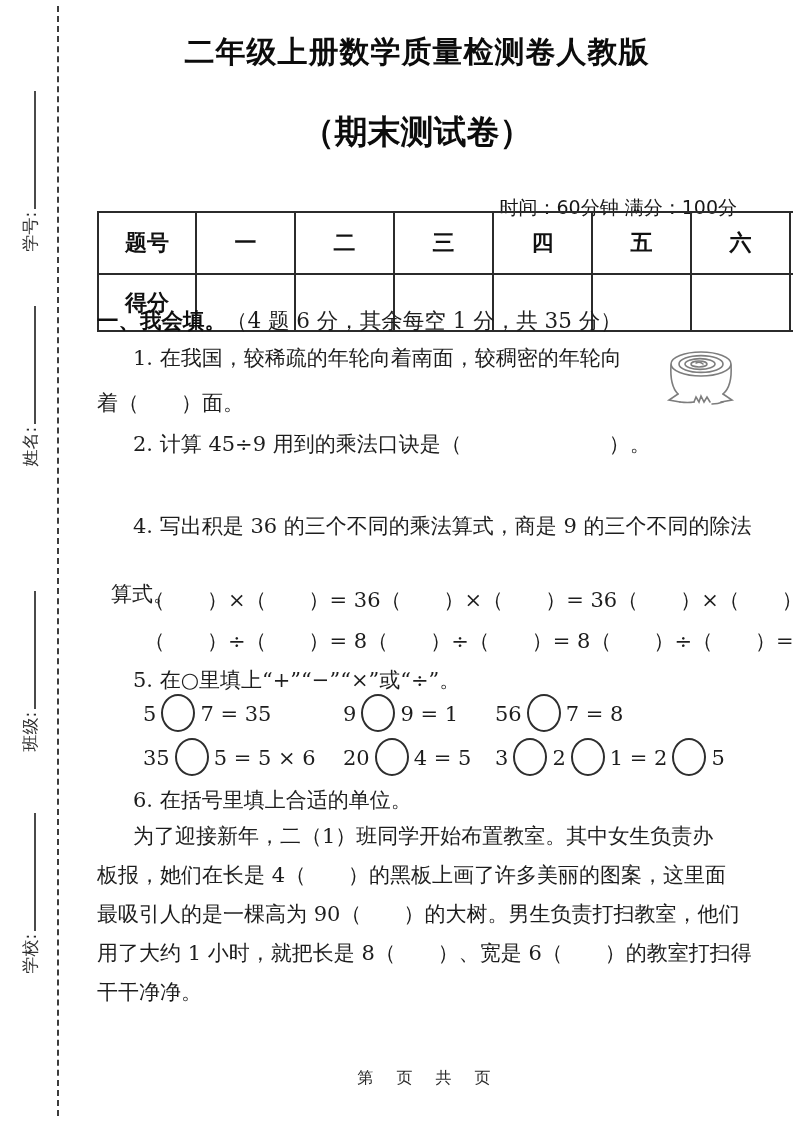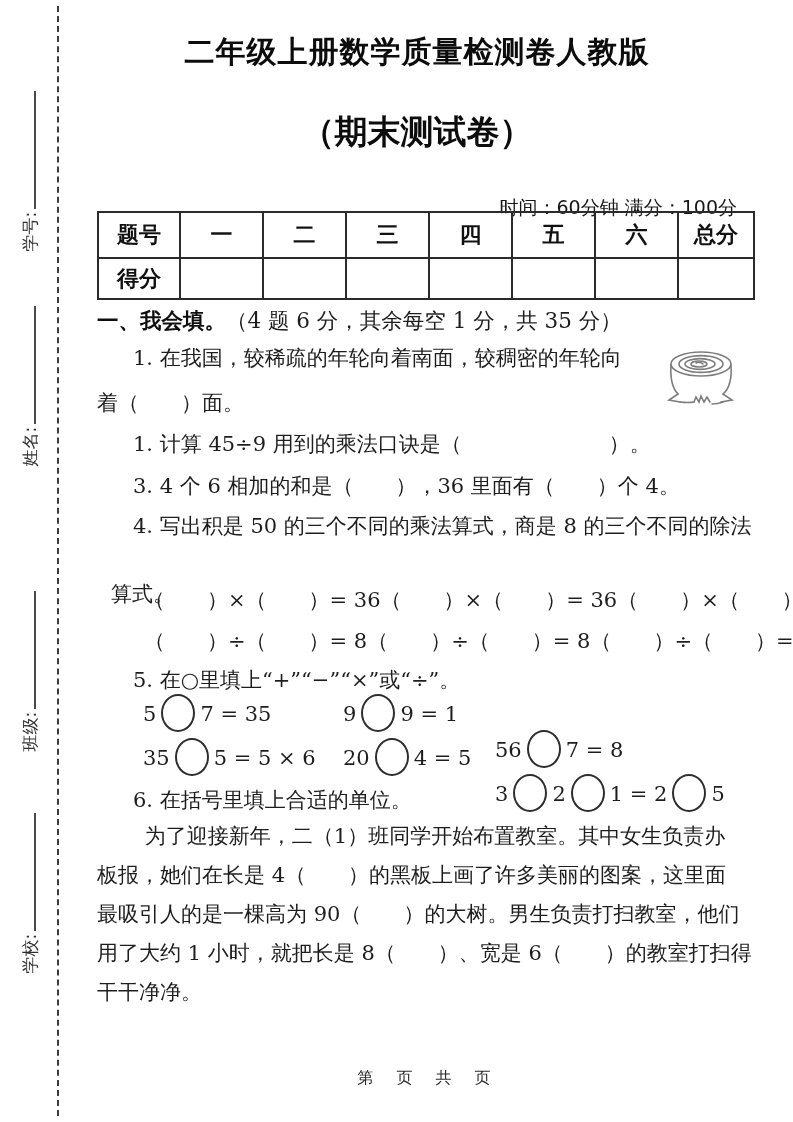--- a/index.html
+++ b/index.html
@@ -42,21 +42,21 @@
     font-size:19px; font-weight:500; color:#161616; white-space:nowrap;margin-top:15px;
   }
   
   table.score{
     position:absolute; left:97px; top:211px; width:640px;
     border-collapse:collapse; table-layout:fixed;
     font-family:"DejaVu Sans","Liberation Sans",sans-serif;
     font-size:22px; font-weight:600; color:#111;
   }
   table.score td{
-    border:2px solid #2b2b2b; text-align:center; padding:0;
+    border:2px solid #2b2b2b; text-align:center; padding:8px;
   }
   table.score tr.r1 td{height:44px;}
   table.score tr.r2 td{height:39px;}
   
   .line{position:absolute; left:97px; width:640px; font-size:21px; white-space:nowrap; color:#1d1d1d;}
   .indent{text-indent:36px;}
   .sec-head{
     position:absolute; left:97px; width:640px; top:306px;
     font-size:21.5px; white-space:nowrap;
   }
@@ -73,29 +73,29 @@
     font-size:21px; white-space:nowrap;
   }
   .eq-mult{top:586px;}
   .eq-div{top:627px;}
   .q5{top:666px;}
   .circrow{
     position:absolute; left:97px; width:640px; display:flex;
     box-sizing:border-box; padding-left:46px;
     font-size:21px; white-space:nowrap; align-items:flex-start;
   }
-  .circrow .col1{width:200px;} .circrow .col2{width:152px;} .circrow .col3{flex:1;margin-top:36px;}
+  .circrow .col1{width:200px;} .circrow .col2{width:152px;} .circrow .col3{flex:1;}
   .cr1{top:694px;} .cr2{top:738px;}
   .circ{
     display:inline-block; width:30px; height:34px;
     border:2px solid #2e2e2e; border-radius:50%;
     vertical-align:middle; margin:0 5px 5px 5px;
   }
   .q6{top:786px;}
-  .p1{top:822px;text-align:center;} .p2{top:861px;} .p3{top:900px;} .p4{top:939px;} .p5{top:978px;}
+  .p1{top:822px;} .p2{top:861px;} .p3{top:900px;} .p4{top:939px;} .p5{top:978px;}
   
   .stump{position:absolute; left:663px; top:348px; width:84px; height:64px;}
   
   .footer{
     position:absolute; left:0; width:100%; top:1068px; text-align:center;
     font-family:"DejaVu Sans","Liberation Sans",sans-serif;
     font-size:16px; letter-spacing:9px; color:#2a2a2a;margin-left:32px;
   }
 </style>
 </head>
@@ -165,23 +165,22 @@
       <path d="M8 17 C 7 33, 10 41, 15 46"></path>
       <path d="M68 17 C 69 32, 66 41, 60 46"></path>
       <path d="M15 46 l -9 6 l 11 2"></path>
       <path d="M60 46 l 9 6 l -11 2"></path>
       <path d="M17 54 q 8 1 14 0"></path>
       <path d="M49 56 q 6 0 11 -2"></path>
       <path d="M31 54 l 2 -5 l 3 5 l 2 -6 l 3 6 l 3 -5 l 3 5"></path>
     </g>
   </svg>
 
-  <div class="line indent q2">1. 计算 45÷9 用到的乘法口诀是（　　　　　　　）。</div>
-  <div class="line indent q3">3. 4 个 6 相加的和是（　　），36 里面有（　　）个 4。</div>
-  <div class="line indent q4-l1">4. 写出积是 50 的三个不同的乘法算式，商是 8 的三个不同的除法</div>
+  <div class="line indent q2">2. 计算 45÷9 用到的乘法口诀是（　　　　　　　）。</div>
+  <div class="line indent q4-l1">4. 写出积是 36 的三个不同的乘法算式，商是 9 的三个不同的除法</div>
   <div class="line q4-l2">算式。</div>
 
   <div class="eqrow eq-mult">
     <span>（　　）×（　　）= 36</span>
     <span>（　　）×（　　）= 36</span>
     <span>（　　）×（　　）= 36</span>
   </div>
   <div class="eqrow eq-div">
     <span>（　　）÷（　　）= 8</span>
     <span>（　　）÷（　　）= 8</span>

